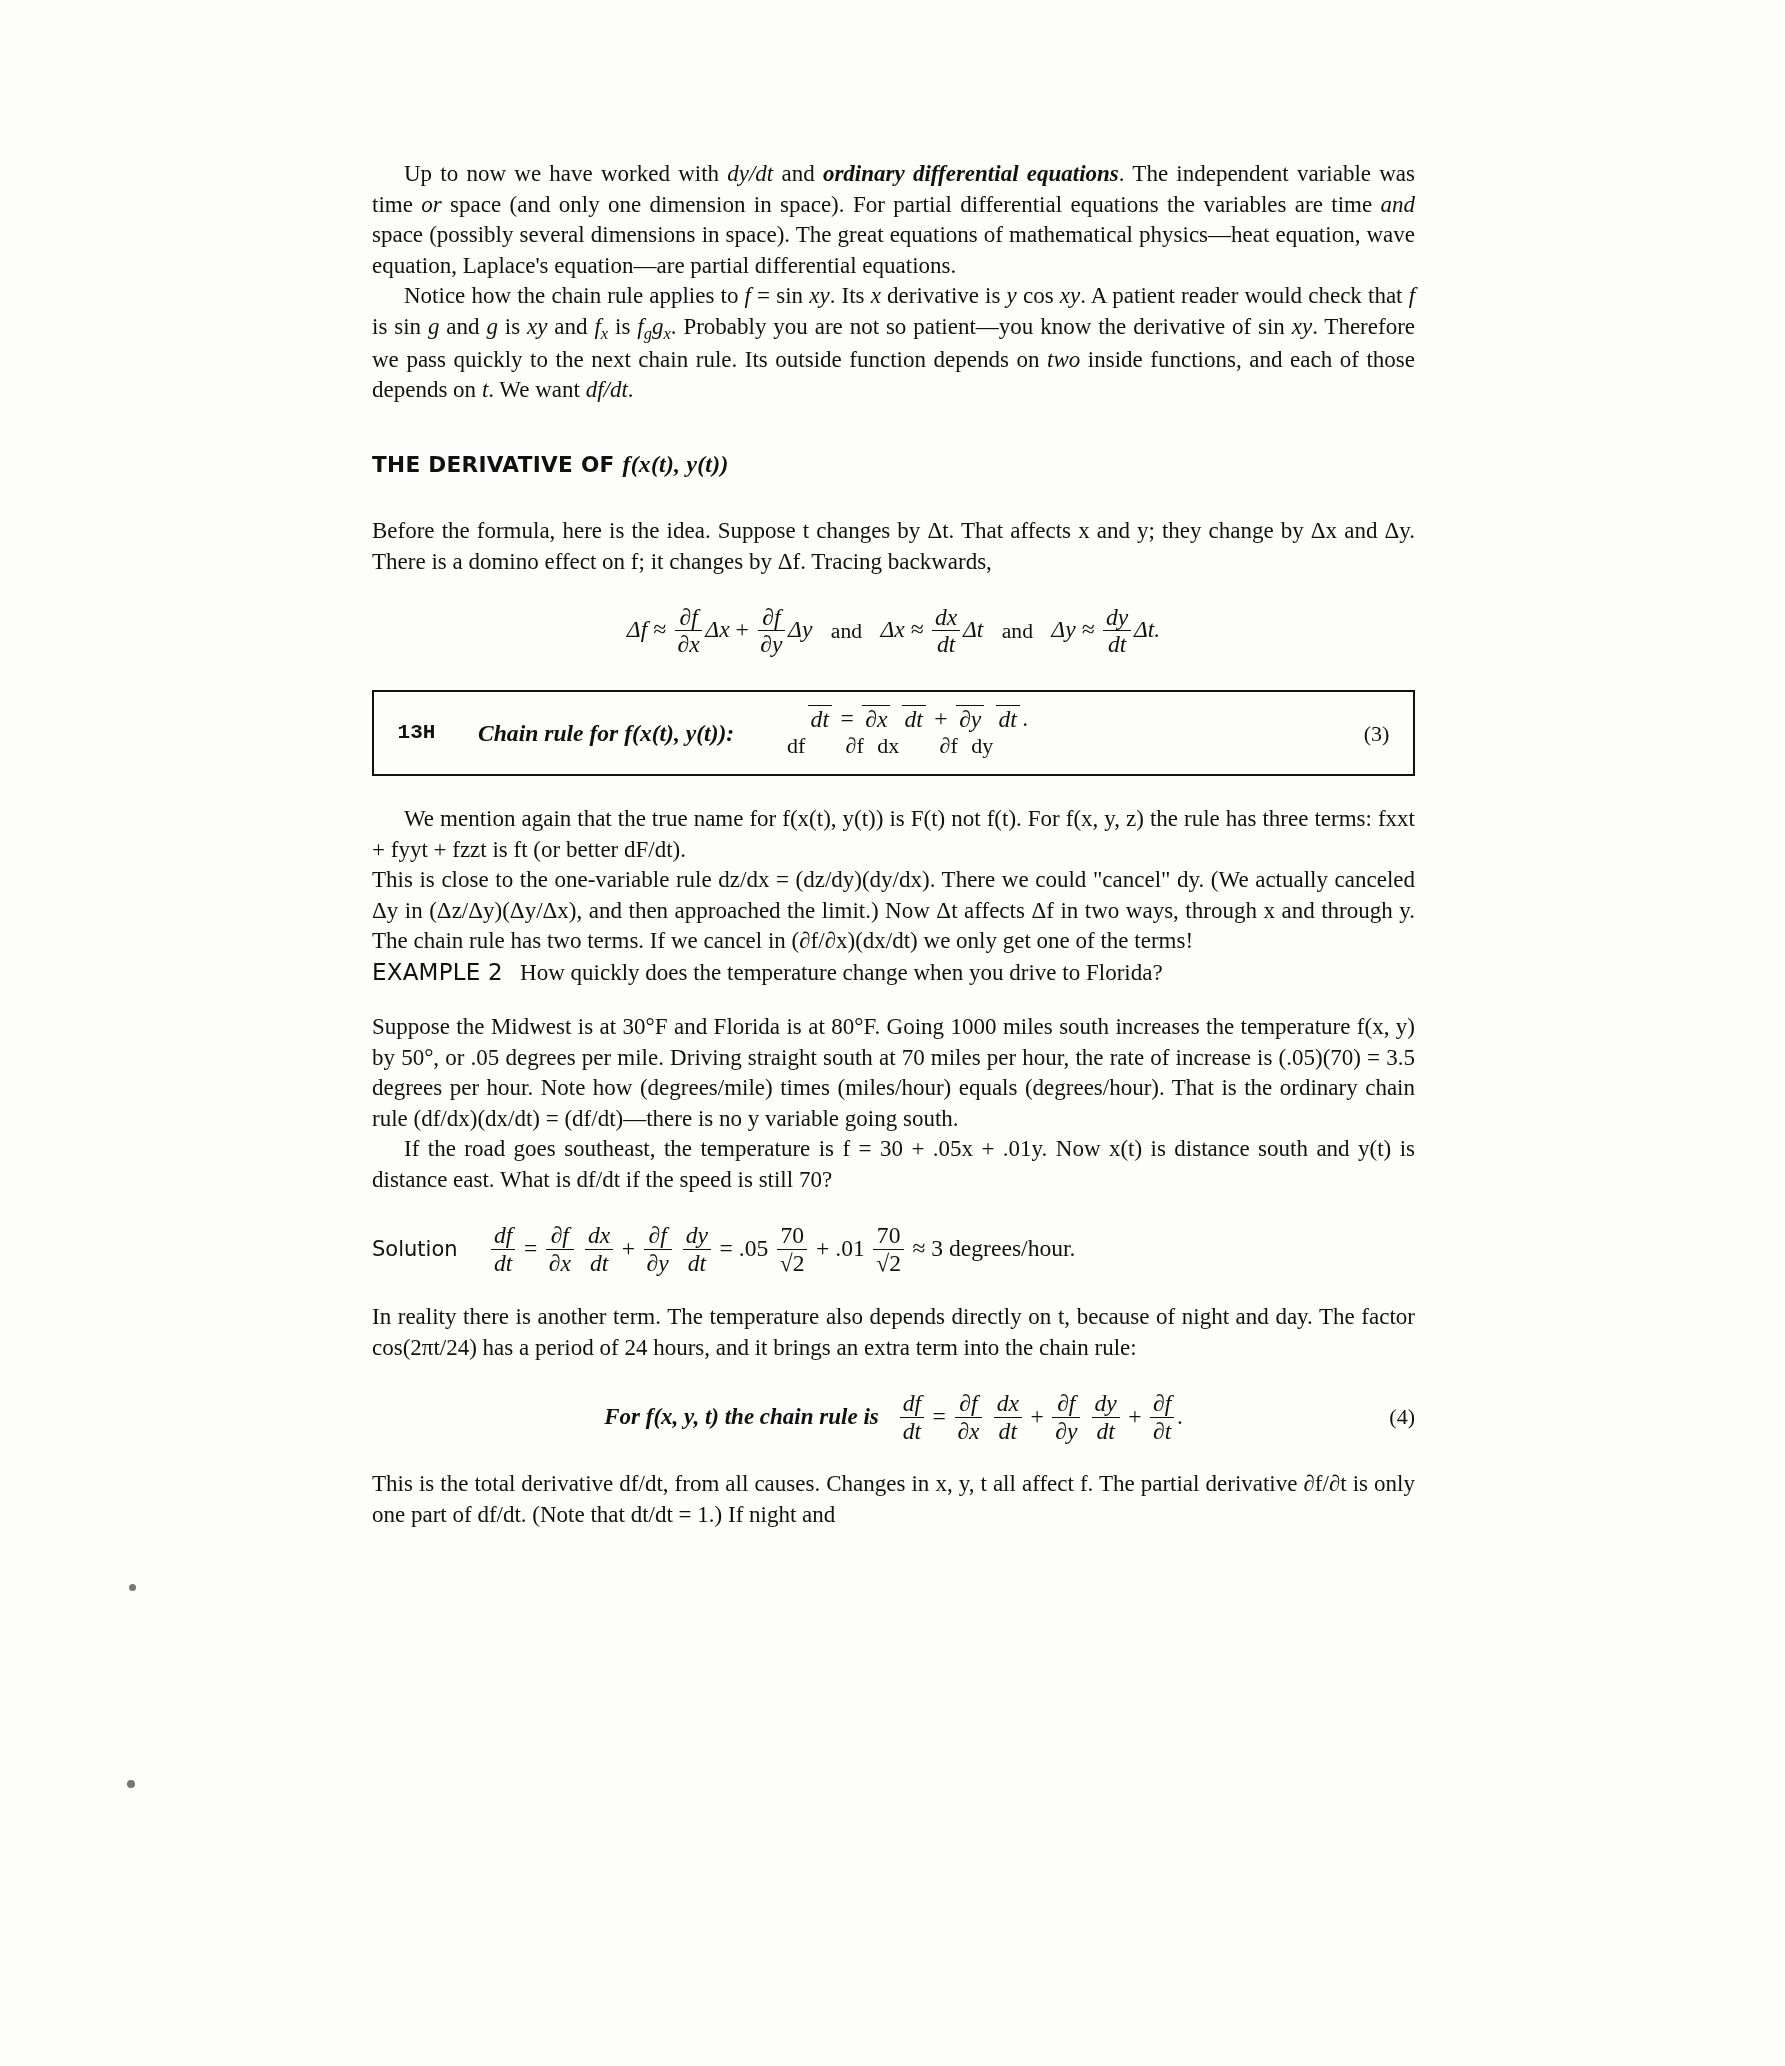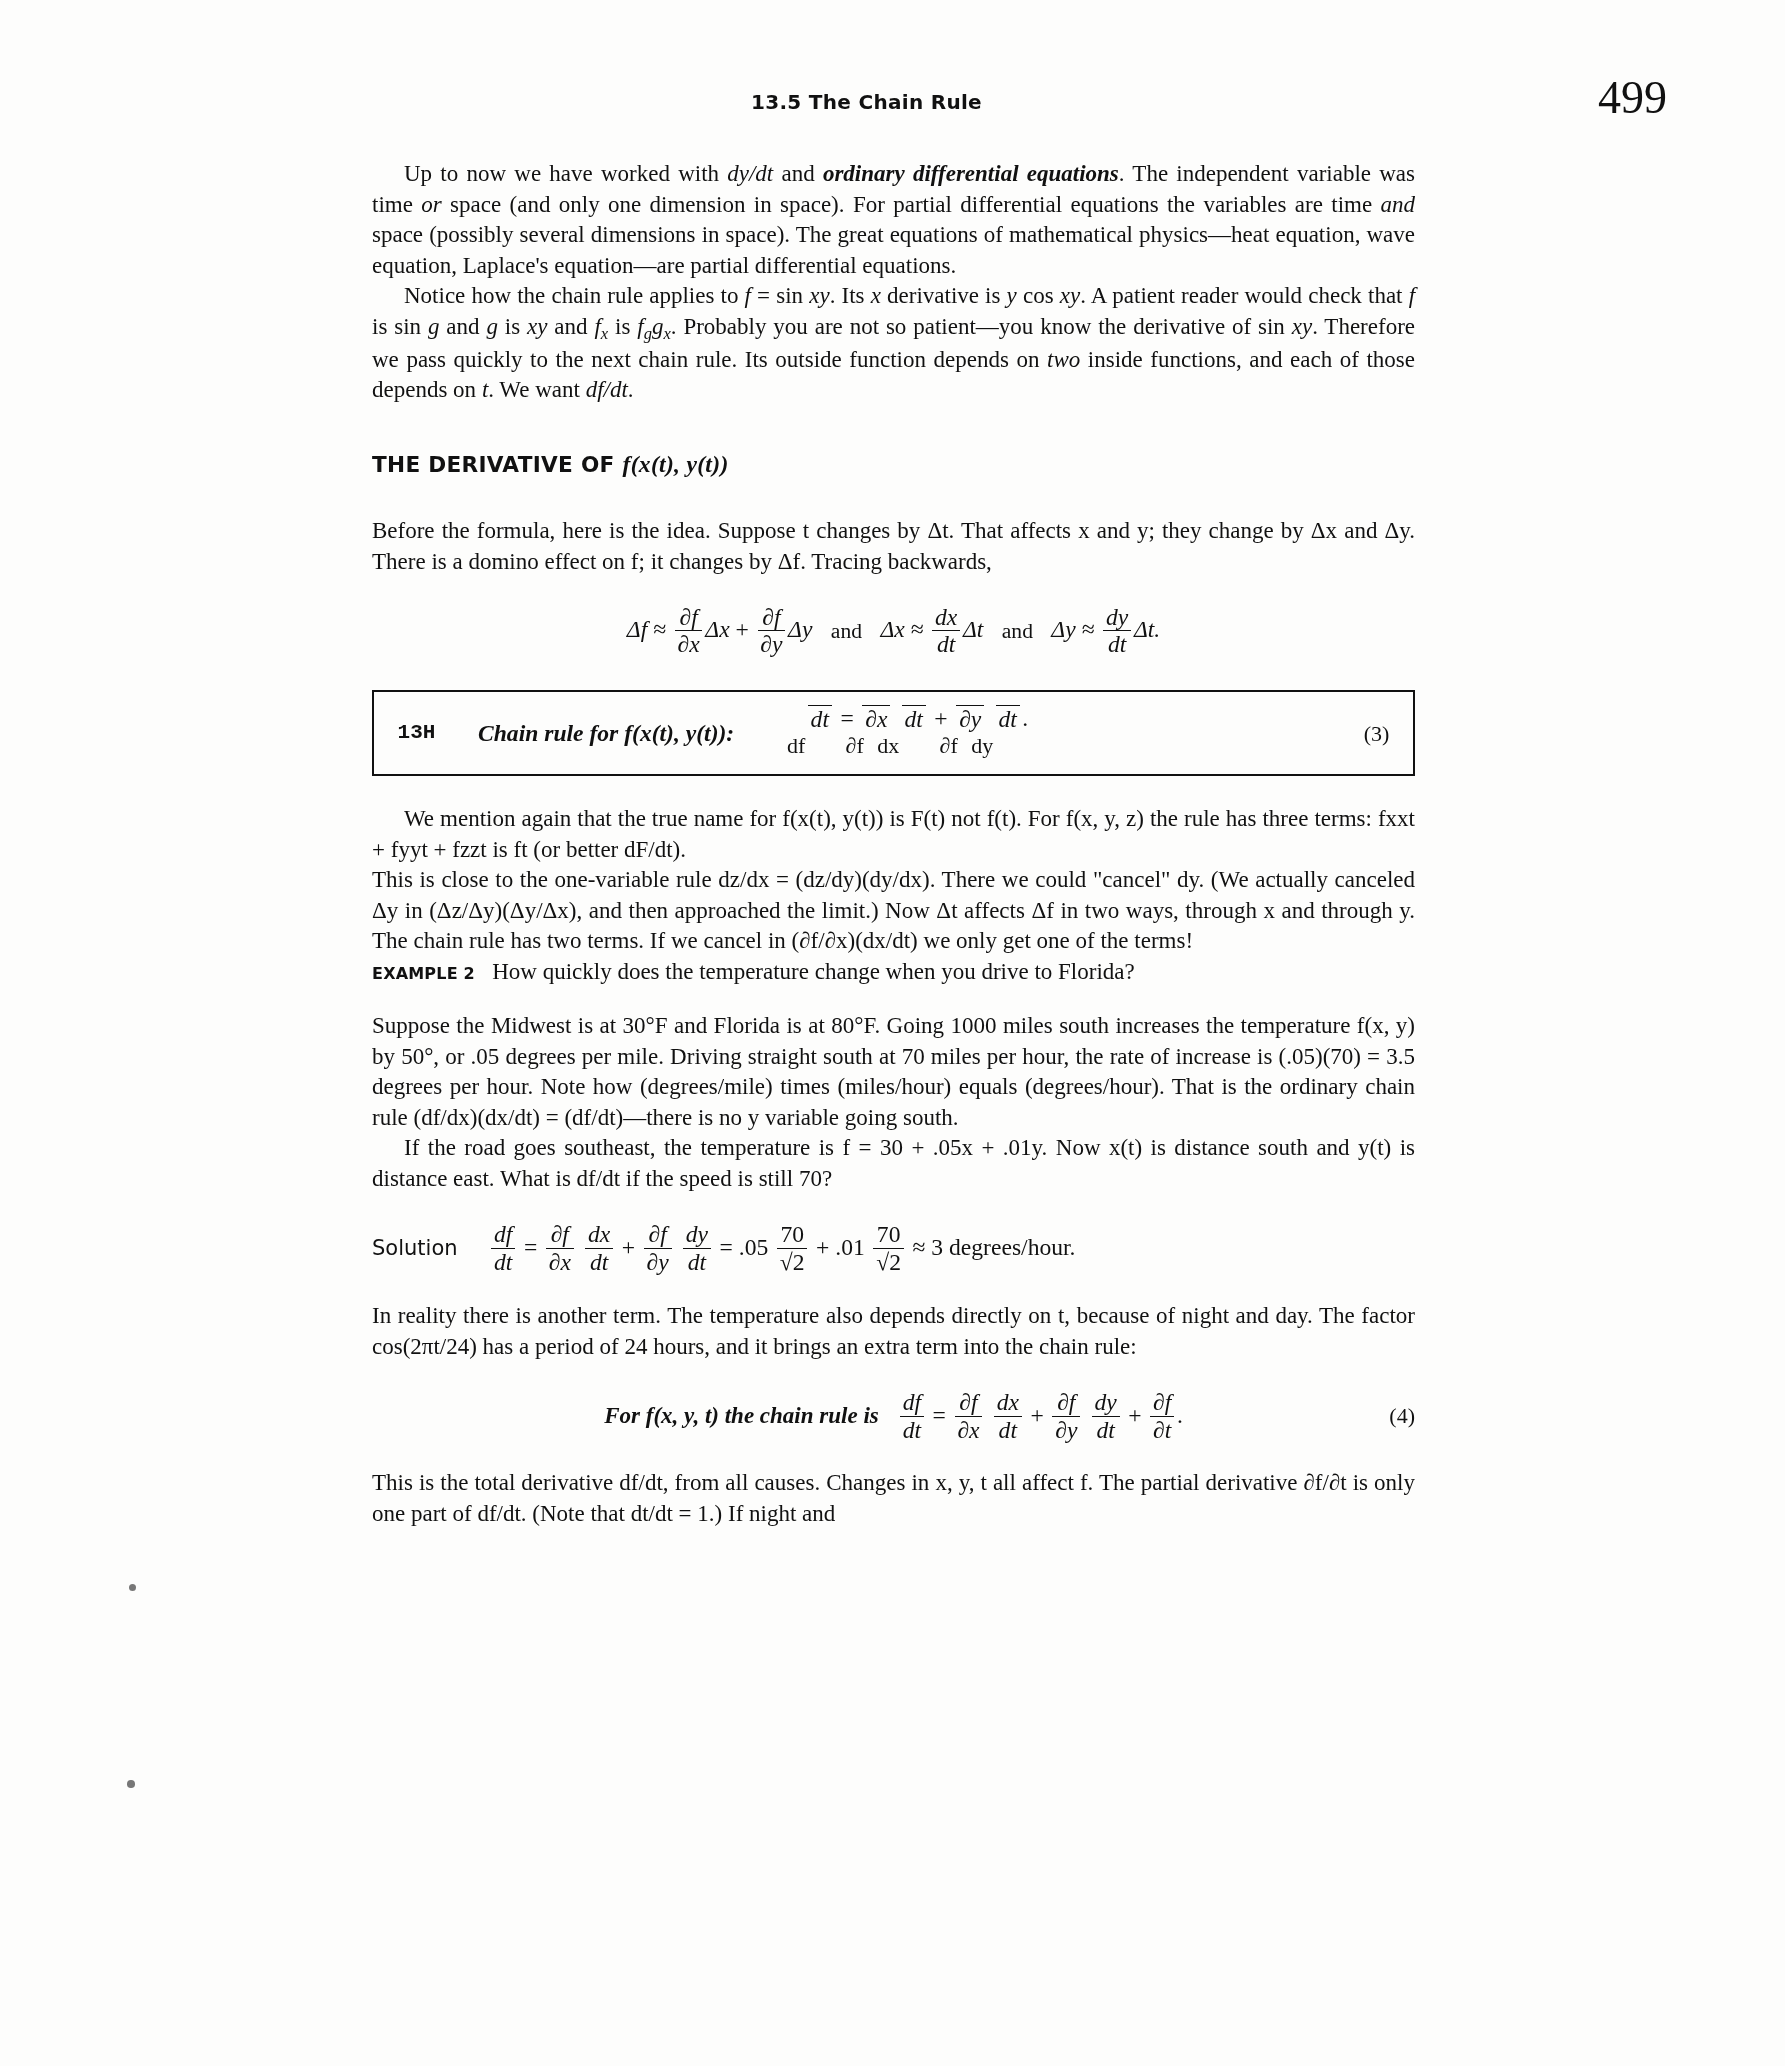--- a/index.html
+++ b/index.html
@@ -142,22 +142,22 @@
     font-size: 22px;
     font-style: normal;
   }
 
   .example-head {
     margin-top: 39px;
     font-size: 23px;
   }
   .example-head .lbl {
     font-family: "DejaVu Sans", sans-serif;
-    font-weight: bold;
-    font-size: 16px;
+    font-weight: normal;
+    font-size: 23px;
     letter-spacing: 0.2px;
   }
   .solution-row {
     margin: 28px 0 25px 0;
     font-size: 23.6px;
   }
   .solution-row .lbl {
     font-family: "DejaVu Sans", sans-serif;
     font-size: 21px;
     font-style: normal;
@@ -195,24 +195,20 @@
     background: #777;
     border-radius: 50%;
   }
 </style>
 </head>
 <body>
 
 <div class="page">
   <div class="content">
 
-    <div class="header">
-      <div class="header-title">13.5   The Chain Rule</div>
-      <div class="page-number">499</div>
-    </div>
 
     <div class="body-col">
 
       <p class="para indent">
         <span>Up to now we have worked with </span><span class="i">dy/dt</span><span> and </span><span class="bi">ordinary differential equations</span><span>. The independent variable was time </span><span class="i">or</span><span> space (and only one dimension in space). For partial differential equations the variables are time </span><span class="i">and</span><span> space (possibly several dimensions in space). The great equations of mathematical physics—heat equation, wave equation, Laplace's equation—are partial differential equations.</span>
       </p>
 
       <p class="para indent">
         <span>Notice how the chain rule applies to </span><span class="i">f</span><span> = sin </span><span class="i">xy</span><span>. Its </span><span class="i">x</span><span> derivative is </span><span class="i">y</span><span> cos </span><span class="i">xy</span><span>. A patient reader would check that </span><span class="i">f</span><span> is sin </span><span class="i">g</span><span> and </span><span class="i">g</span><span> is </span><span class="i">xy</span><span> and </span><span class="i">f<span class="sub">x</span></span><span> is </span><span class="i">f<span class="sub">g</span>g<span class="sub">x</span></span><span>. Probably you are not so patient—you know the derivative of sin </span><span class="i">xy</span><span>. Therefore we pass quickly to the next chain rule. Its outside function depends on </span><span class="i">two</span><span> inside functions, and each of those depends on </span><span class="i">t</span><span>. We want </span><span class="i">df/dt</span><span>.</span>
       </p>

